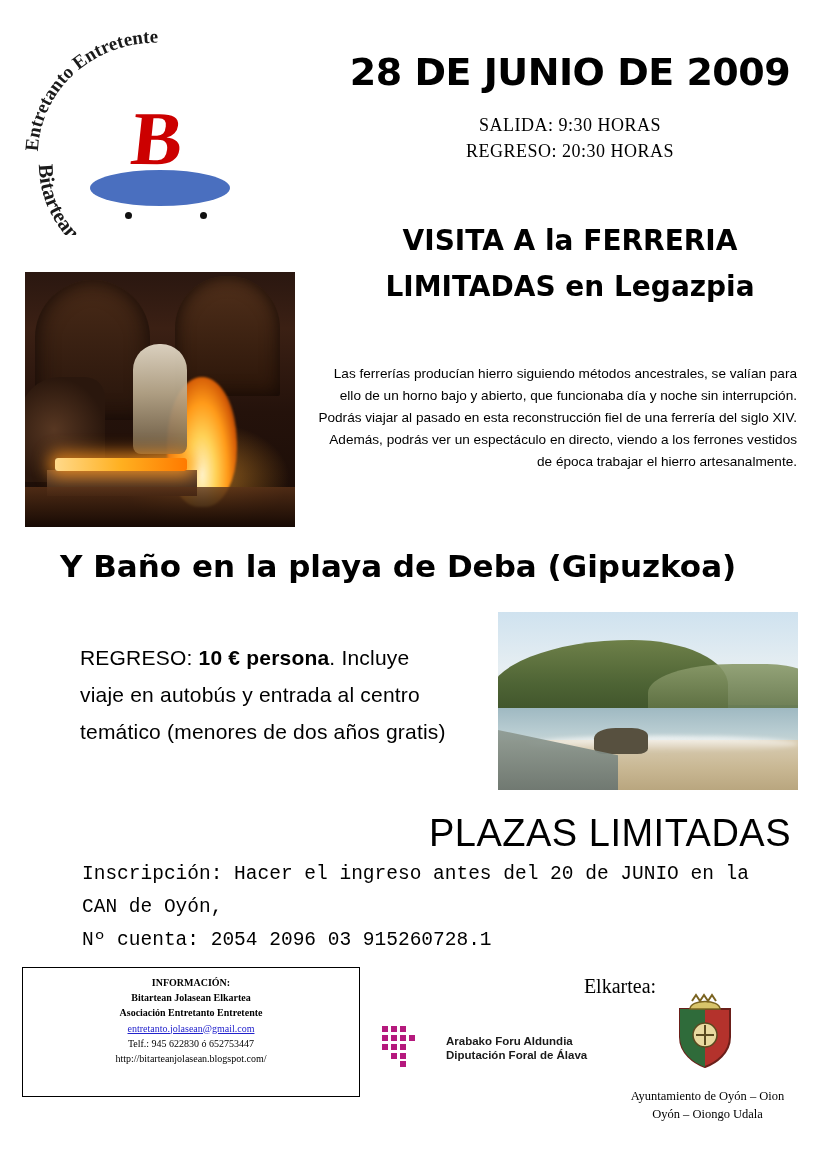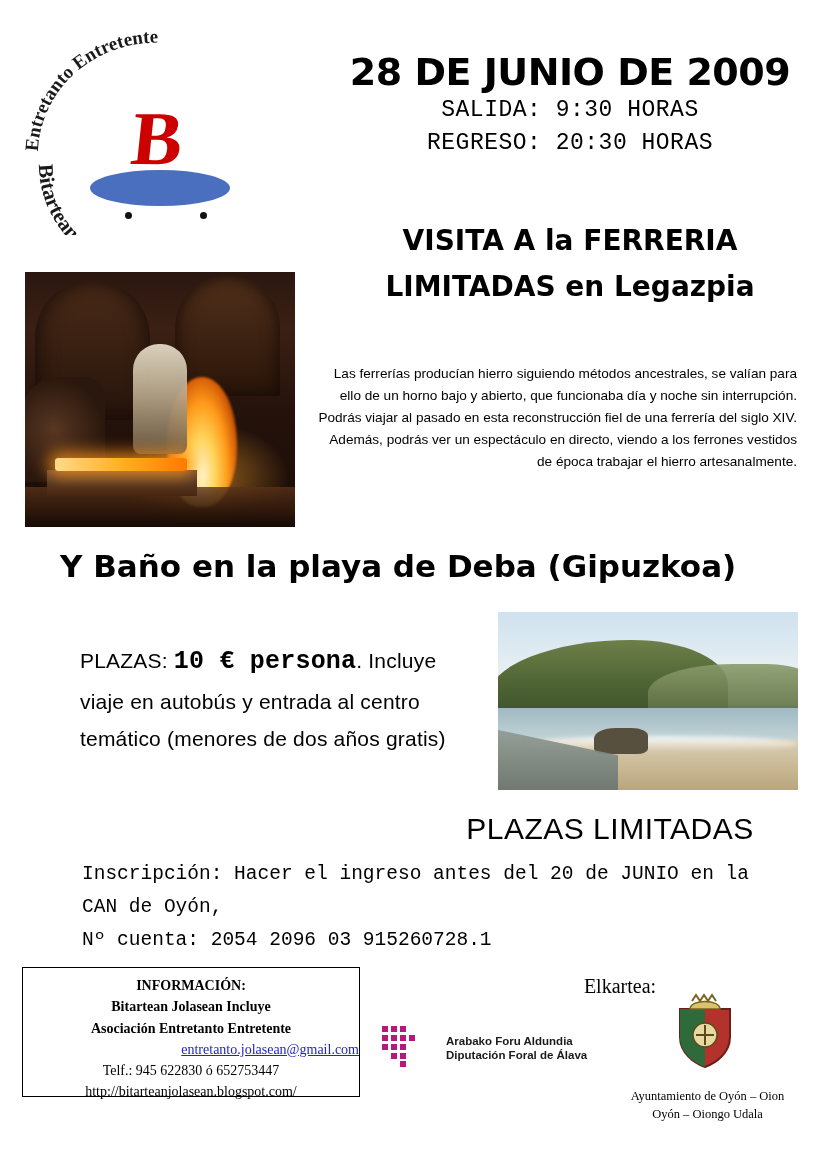--- a/index.html
+++ b/index.html
@@ -75,23 +75,23 @@
     text-align: center;
   }
   .date-title {
     font-family: "DejaVu Sans", sans-serif;
     font-weight: bold;
     font-size: 38px;
     letter-spacing: -0.5px;
     white-space: nowrap;
   }
   .times {
-    margin-top: 0;
-    font-family: Liberation Mono, monospace;
-    font-size: 23px;
+    margin-top: 18px;
+    font-family: Liberation Serif, serif;
+    font-size: 18px;
     line-height: 1.45;
     letter-spacing: 0.5px;
   }
 
   .visit-title {
     position: absolute;
     left: 320px;
     top: 218px;
     width: 500px;
     text-align: center;
@@ -210,23 +210,23 @@
     position: absolute;
     left: 80px;
     top: 640px;
     width: 370px;
     font-family: "Liberation Sans", sans-serif;
     font-size: 21px;
     line-height: 1.75;
     letter-spacing: 0.2px;
   }
   .price-amount {
-    font-family: Liberation Mono, monospace;
-    font-weight: bold;
-    font-size: 25px;
+    font-family: Liberation Sans, sans-serif;
+    font-weight: bold;
+    font-size: 21px;
   }
 
   
   .beach-photo {
     position: absolute;
     left: 498px;
     top: 612px;
     width: 300px;
     height: 178px;
     overflow: hidden;
@@ -276,21 +276,21 @@
   }
 
   
   .plazas {
     position: absolute;
     left: 420px;
     top: 812px;
     width: 380px;
     text-align: center;
     font-family: "Liberation Sans", sans-serif;
-    font-size: 30px;
+    font-size: 38px;
     letter-spacing: 0.5px;
   }
 
   .inscription {
     position: absolute;
     left: 82px;
     top: 858px;
     width: 690px;
     font-family: Liberation Mono, monospace;
     font-size: 19.5px;
@@ -301,26 +301,26 @@
   .info-box {
     position: absolute;
     left: 22px;
     top: 967px;
     width: 338px;
     height: 130px;
     border: 1px solid #000;
     box-sizing: border-box;
     text-align: center;
     font-family: "Liberation Serif", serif;
-    font-size: 14px;
+    font-size: 10px;
     line-height: 1.52;
     padding-top: 7px;
   }
   .info-box .b { font-weight: bold; }
-  .info-box .mail { color: #2222cc; text-decoration: underline; text-align: right; }
+  .info-box .mail { color: #2222cc; text-decoration: underline; }
 
   
   .colaboran {
     position: absolute;
     left: 470px;
     top: 975px;
     width: 300px;
     text-align: center;
     font-family: "Liberation Serif", serif;
     font-size: 20px;
@@ -413,21 +413,21 @@
   <div class="anvil"></div>
   <div class="hotbar"></div>
   <div class="floor"></div>
 </div>
 
 <div class="forge-text">Las ferrerías producían hierro siguiendo métodos ancestrales, se valían para ello de un horno bajo y abierto, que funcionaba día y noche sin interrupción. Podrás viajar al pasado en esta reconstrucción fiel de una ferrería del siglo XIV. Además, podrás ver un espectáculo en directo, viendo a los ferrones vestidos de época trabajar el hierro artesanalmente.</div>
 
 <div class="beach-title">Y Baño en la playa de Deba (Gipuzkoa)</div>
 
 <div class="price-block">
-  <span>PLAZAS:</span>
+  <span>REGRESO:</span>
   <span class="price-amount">10 € persona</span><span>. Incluye viaje en autobús y entrada al centro temático (menores de dos años gratis)</span>
 </div>
 
 <div class="beach-photo">
   <div class="sky"></div>
   <div class="hill"></div>
   <div class="hill2"></div>
   <div class="sea"></div>
   <div class="sand"></div>
   <div class="foam"></div>
@@ -437,21 +437,21 @@
 
 <div class="plazas">PLAZAS LIMITADAS</div>
 
 <div class="inscription">
   <div>Inscripción: Hacer el ingreso antes del 20 de JUNIO en la CAN de Oyón,</div>
   <div>Nº cuenta: 2054 2096 03 915260728.1</div>
 </div>
 
 <div class="info-box">
   <div class="b">INFORMACIÓN:</div>
-  <div class="b">Bitartean Jolasean Incluye</div>
+  <div class="b">Bitartean Jolasean Elkartea</div>
   <div class="b">Asociación Entretanto Entretente</div>
   <div class="mail">entretanto.jolasean@gmail.com</div>
   <div>Telf.: 945 622830 ó 652753447</div>
   <div>http://bitarteanjolasean.blogspot.com/</div>
 </div>
 
 <div class="colaboran">Elkartea:</div>
 
 <div class="dfa-logo">
   <svg class="dfa-dots" viewBox="0 0 62 46">

